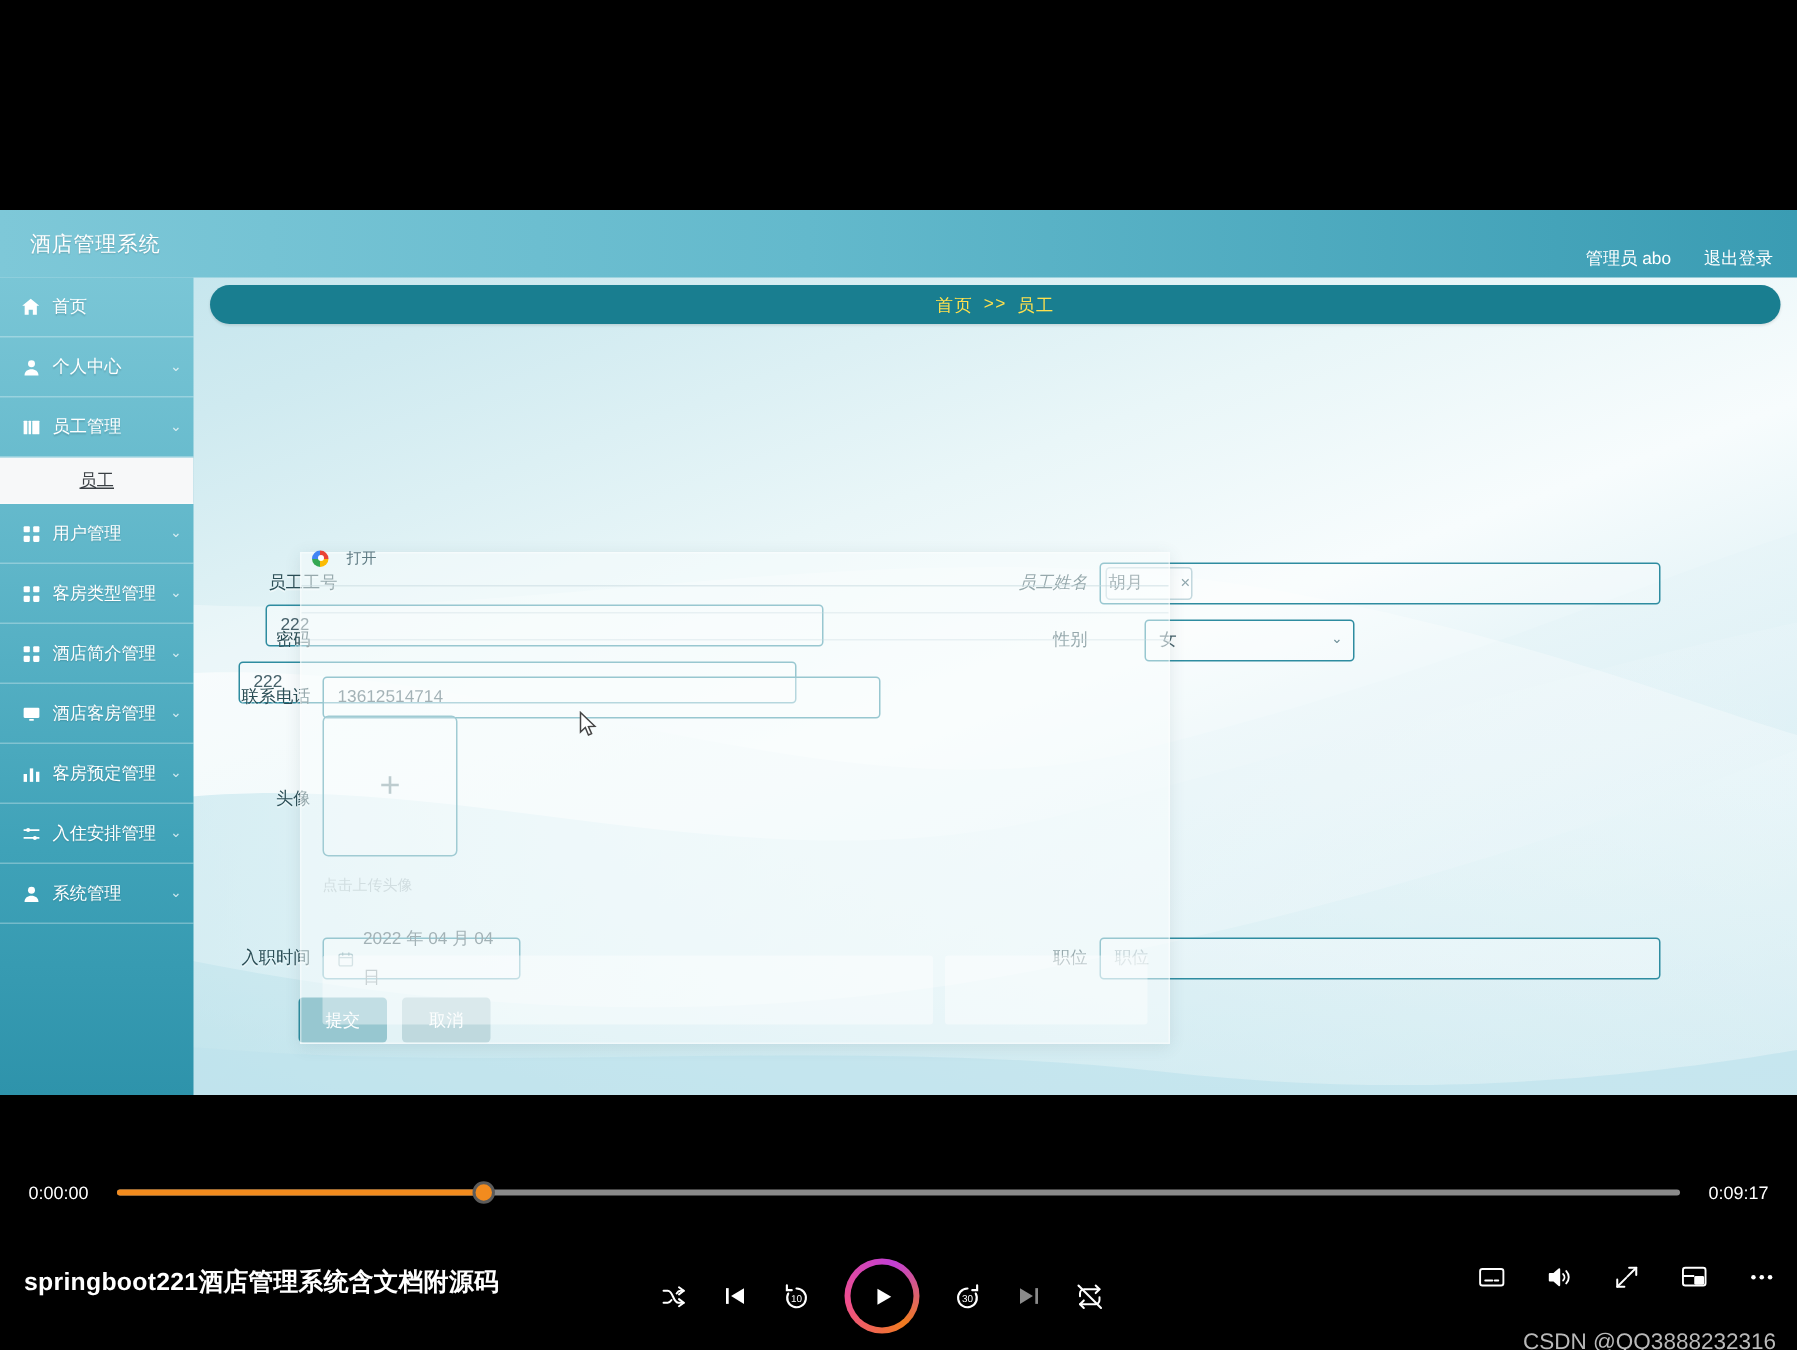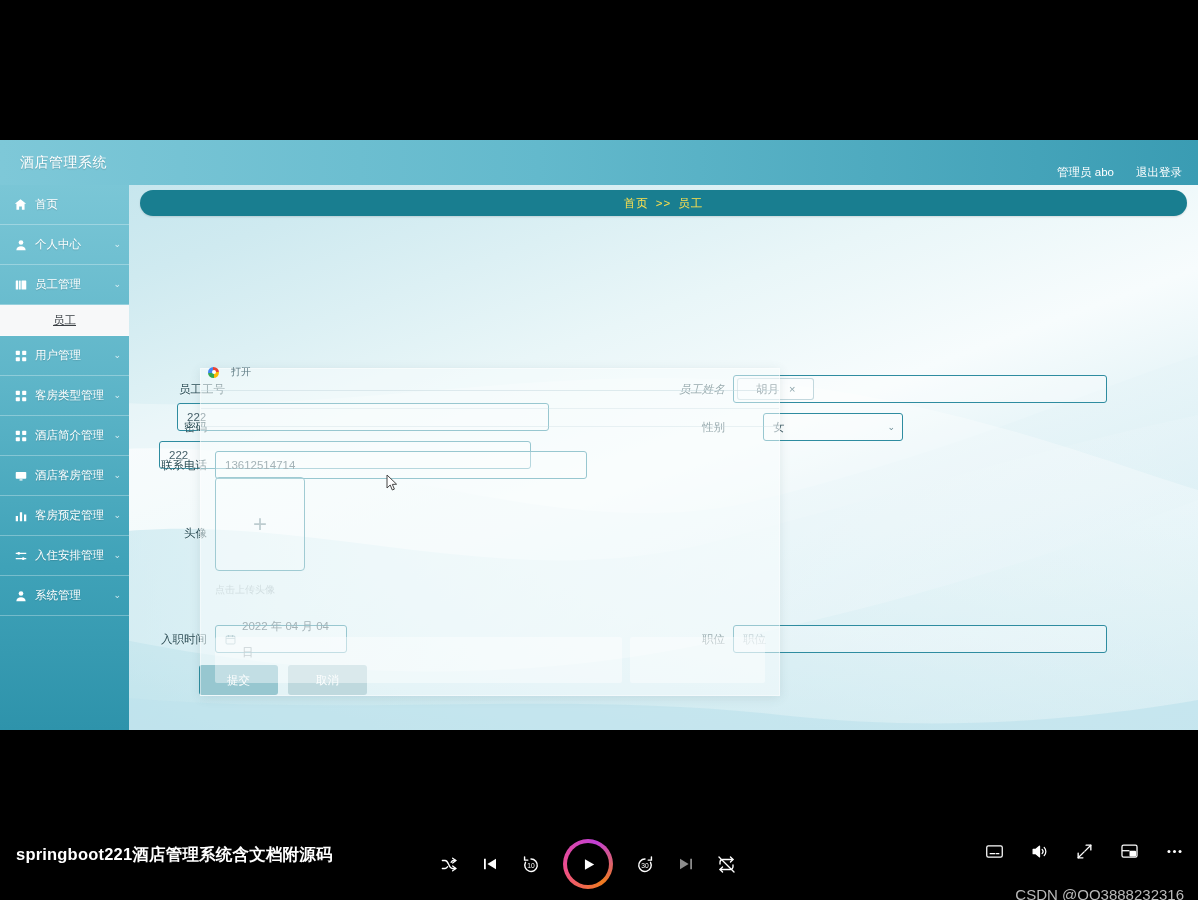--- a/index.html
+++ b/index.html
@@ -119,22 +119,22 @@
     font-size: 11.5px; color: #46616a; padding: 0 24px 0 9px; line-height: 26px;
     display: flex; align-items: center; cursor: pointer;
   }
   .sel-chev {
     position: absolute; right: 8px; top: 50%; transform: translateY(-55%);
     color: #6d8e97; font-size: 9px; pointer-events: none;
   }
 
   .tagwrap { display: flex; align-items: center; }
   .tag {
-    display: inline-flex; align-items: center; gap: 10px;
-    height: 22px; padding: 0 18px; background: rgba(255,255,255,.42);
+    display: inline-flex; align-items: center; gap: 25px;
+    height: 22px; padding: 0 1px; background: rgba(255,255,255,.42);
     border: 1px solid rgba(170,200,208,.7); border-radius: 3px;
     font-size: 11.5px; color: #4d666e; margin: 2px 0 0 3px;
   }
   .tag .x { color: #8fa6ad; font-size: 11px; cursor: pointer; }
 
   .upload-box {
     width: 90px; height: 94px; border: 1px solid #3f94a6; border-radius: 4px;
     background: rgba(255,255,255,.22);
     display: flex; align-items: center; justify-content: center;
     color: #7b969e; font-size: 24px; font-weight: 300; cursor: pointer;
@@ -142,21 +142,21 @@
   .upload-hint {
     margin-top: 12px; font-size: 10px; color: #a6bcc2;
   }
 
   .datefield {
     width: 132px; display: flex; align-items: center; gap: 6px;
   }
   .date-ico { color: #6d9aa4; font-size: 11px; line-height: 1; }
 
   .btn {
-    height: 30px; padding: 0 28px; border: none; border-radius: 3px;
+    height: 30px; padding: 0 18px; border: none; border-radius: 3px;
     font-size: 11.5px; color: #ffffff; cursor: pointer;
     font-family: inherit;
   }
   .btn-primary { background: #2d8c9f; }
   .btn-cancel  { background: #7fb2bd; }
 
   
   #ghost-panel {
     position: absolute; left: 200px; top: 228px; width: 580px; height: 328px;
     background: rgba(250,253,254,.52);
@@ -518,20 +518,28 @@
   <div id="cursor">
     <svg width="12" height="18" viewBox="0 0 12 18">
       <path d="M1 1 L1 14 L4.2 11 L6.3 16 L8.4 15.1 L6.3 10.4 L10.6 10.2 Z" fill="#ffffff" stroke="#444" stroke-width="1"></path>
     </svg>
   </div>
 
 </div>
 
 <div id="player">
 
+  <div id="progress-row">
+    <div class="t">0:00:00</div>
+    <div class="track">
+      <div class="filled" style="width: 23.5%;"></div>
+      <div class="knob" style="left: 23.5%;"></div>
+    </div>
+    <div class="t right">0:09:17</div>
+  </div>
 
   <div id="ctrl-row">
 
     <div id="vid-title">springboot221酒店管理系统含文档附源码</div>
 
     <div id="center-ctrls">
 
       <span class="cbtn">
         <svg width="19" height="19" viewBox="0 0 24 24" fill="none" stroke="currentColor" stroke-width="1.7" stroke-linecap="round" stroke-linejoin="round">
           <path d="M16 4l4 3-4 3"></path>

